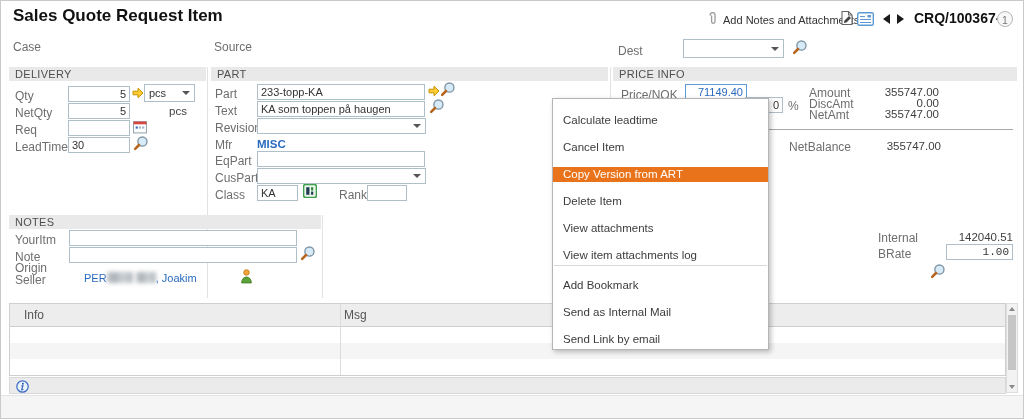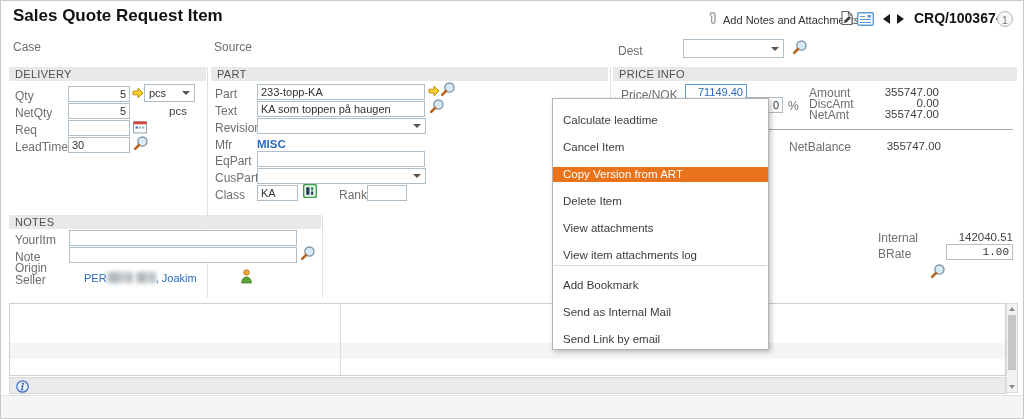--- a/index.html
+++ b/index.html
@@ -268,20 +268,24 @@
     <div class="menu-item">Delete Item</div>
     <div class="menu-item">View attachments</div>
     <div class="menu-item">View item attachments log</div>
     <div class="menu-sep"></div>
     <div class="menu-item">Add Bookmark</div>
     <div class="menu-item">Send as Internal Mail</div>
     <div class="menu-item">Send Link by email</div>
   </div>
 
   <div class="tbl">
+    <div class="tbl-head">
+      <div class="tbl-col" style="left:14px;">Info</div>
+      <div class="tbl-col" style="left:334px;">Msg</div>
+    </div>
     <div class="row" style="top:23px;background:#ffffff;"></div>
     <div class="row" style="top:39px;background:#f5f5f5;"></div>
     <div class="row" style="top:55px;background:#ffffff;"></div>
     <div class="tbl-div"></div>
   </div>
 
   <div class="abs" style="left:8px;top:376px;width:997px;height:17px;background:#ebebeb;border:1px solid #d8d8d8;box-sizing:border-box;">
     <span class="abs" style="left:6px;top:2px;">
       <svg width="13" height="13" viewBox="0 0 13 13">
         <circle cx="6.5" cy="6.5" r="5.7" fill="#eaf2fc" stroke="#3a6bc4" stroke-width="1.2"></circle>

